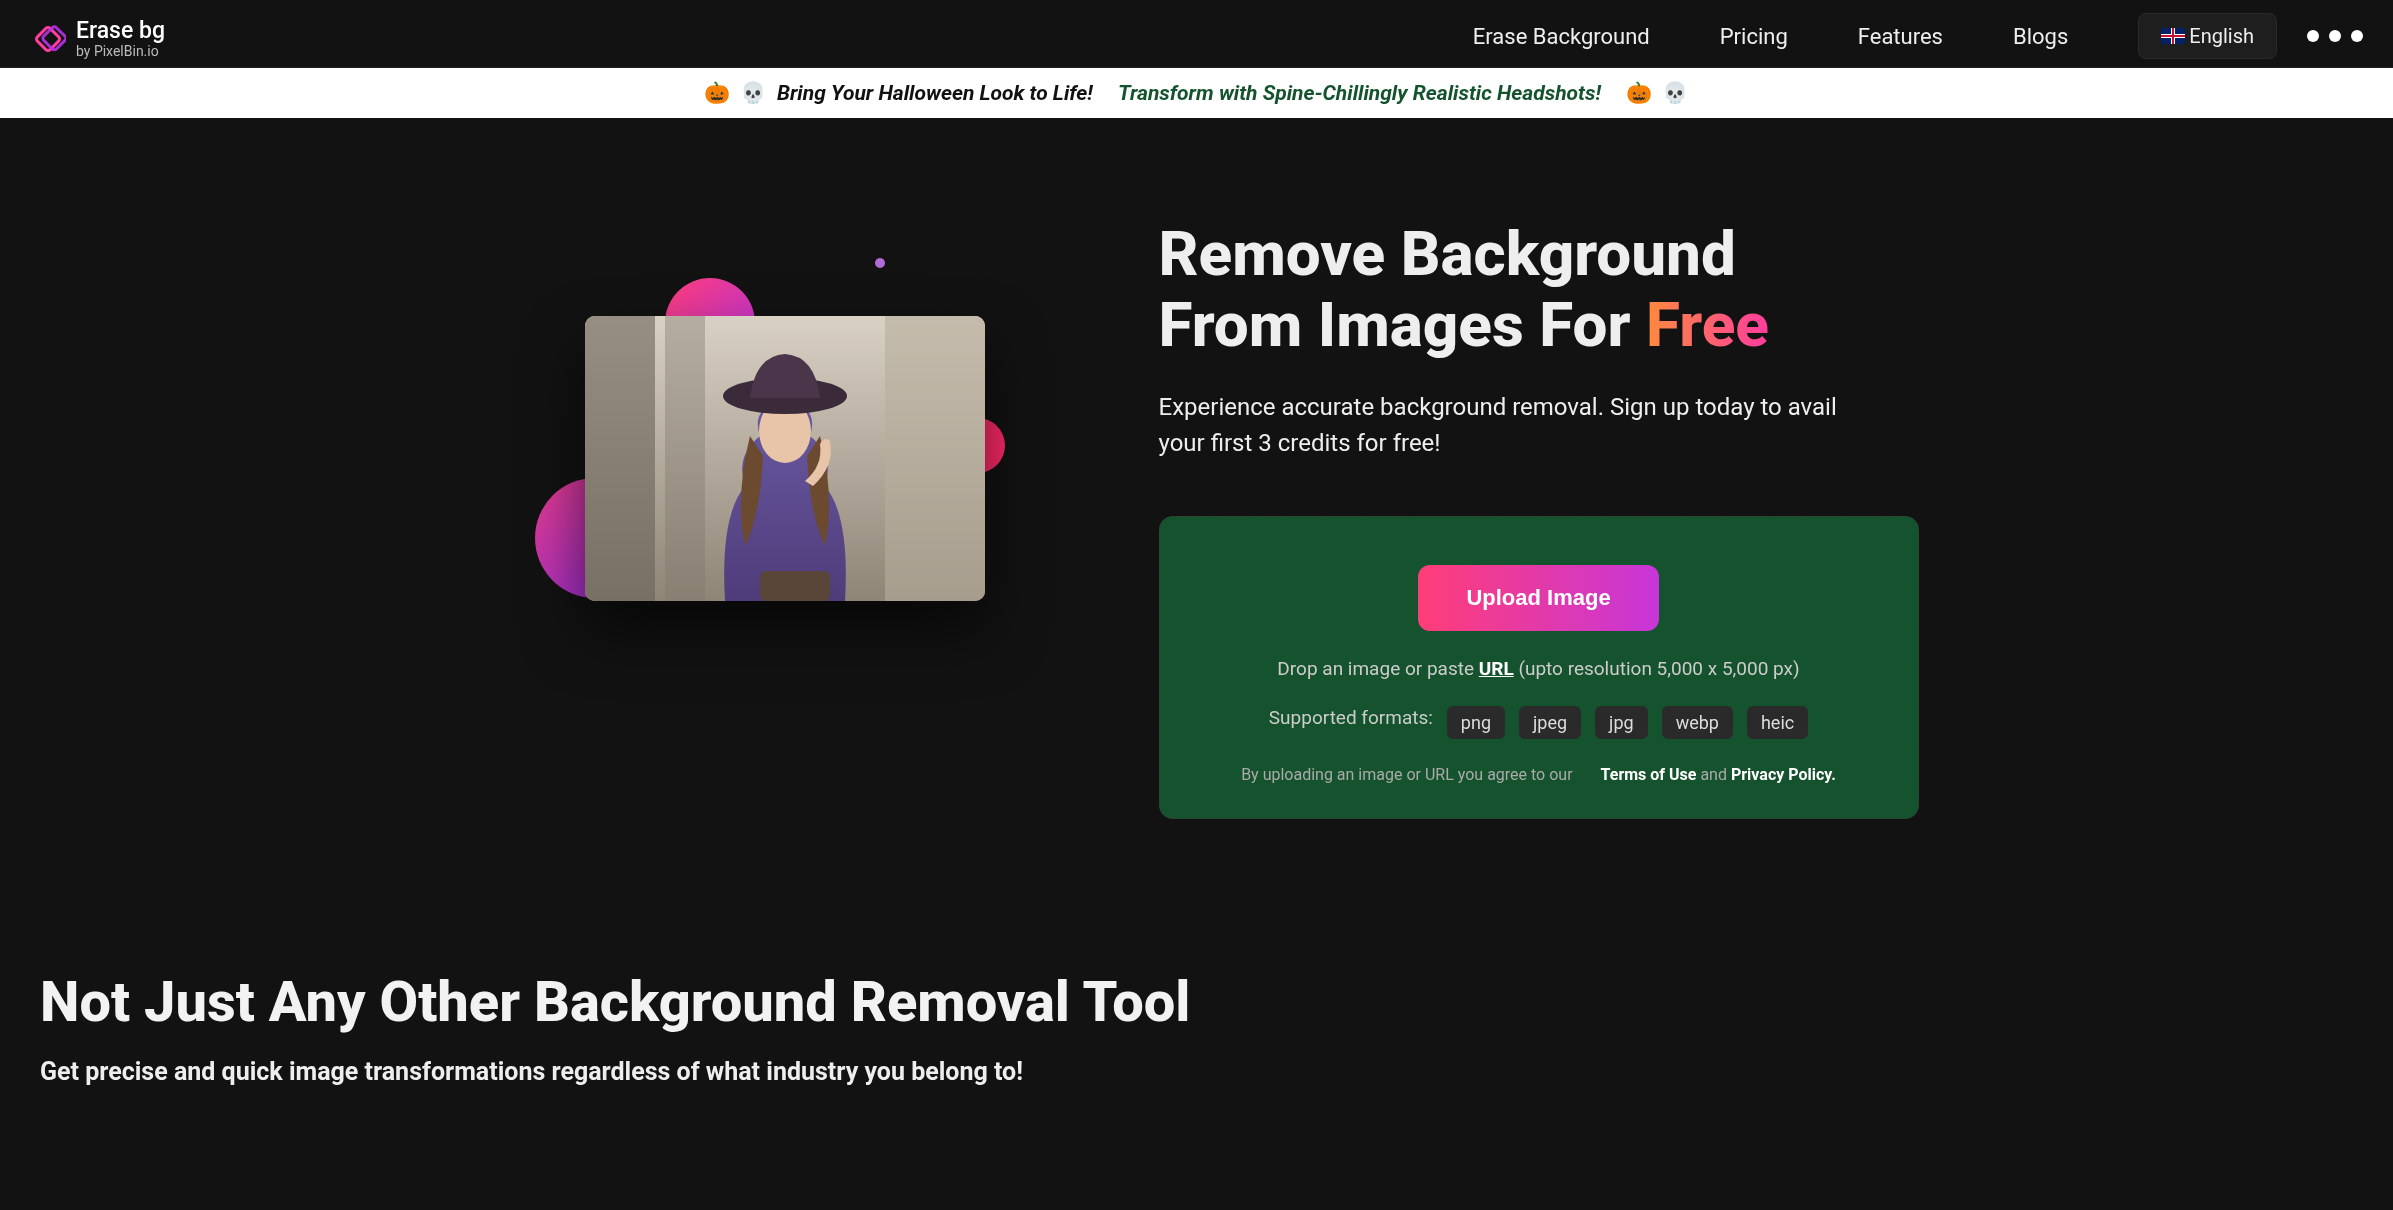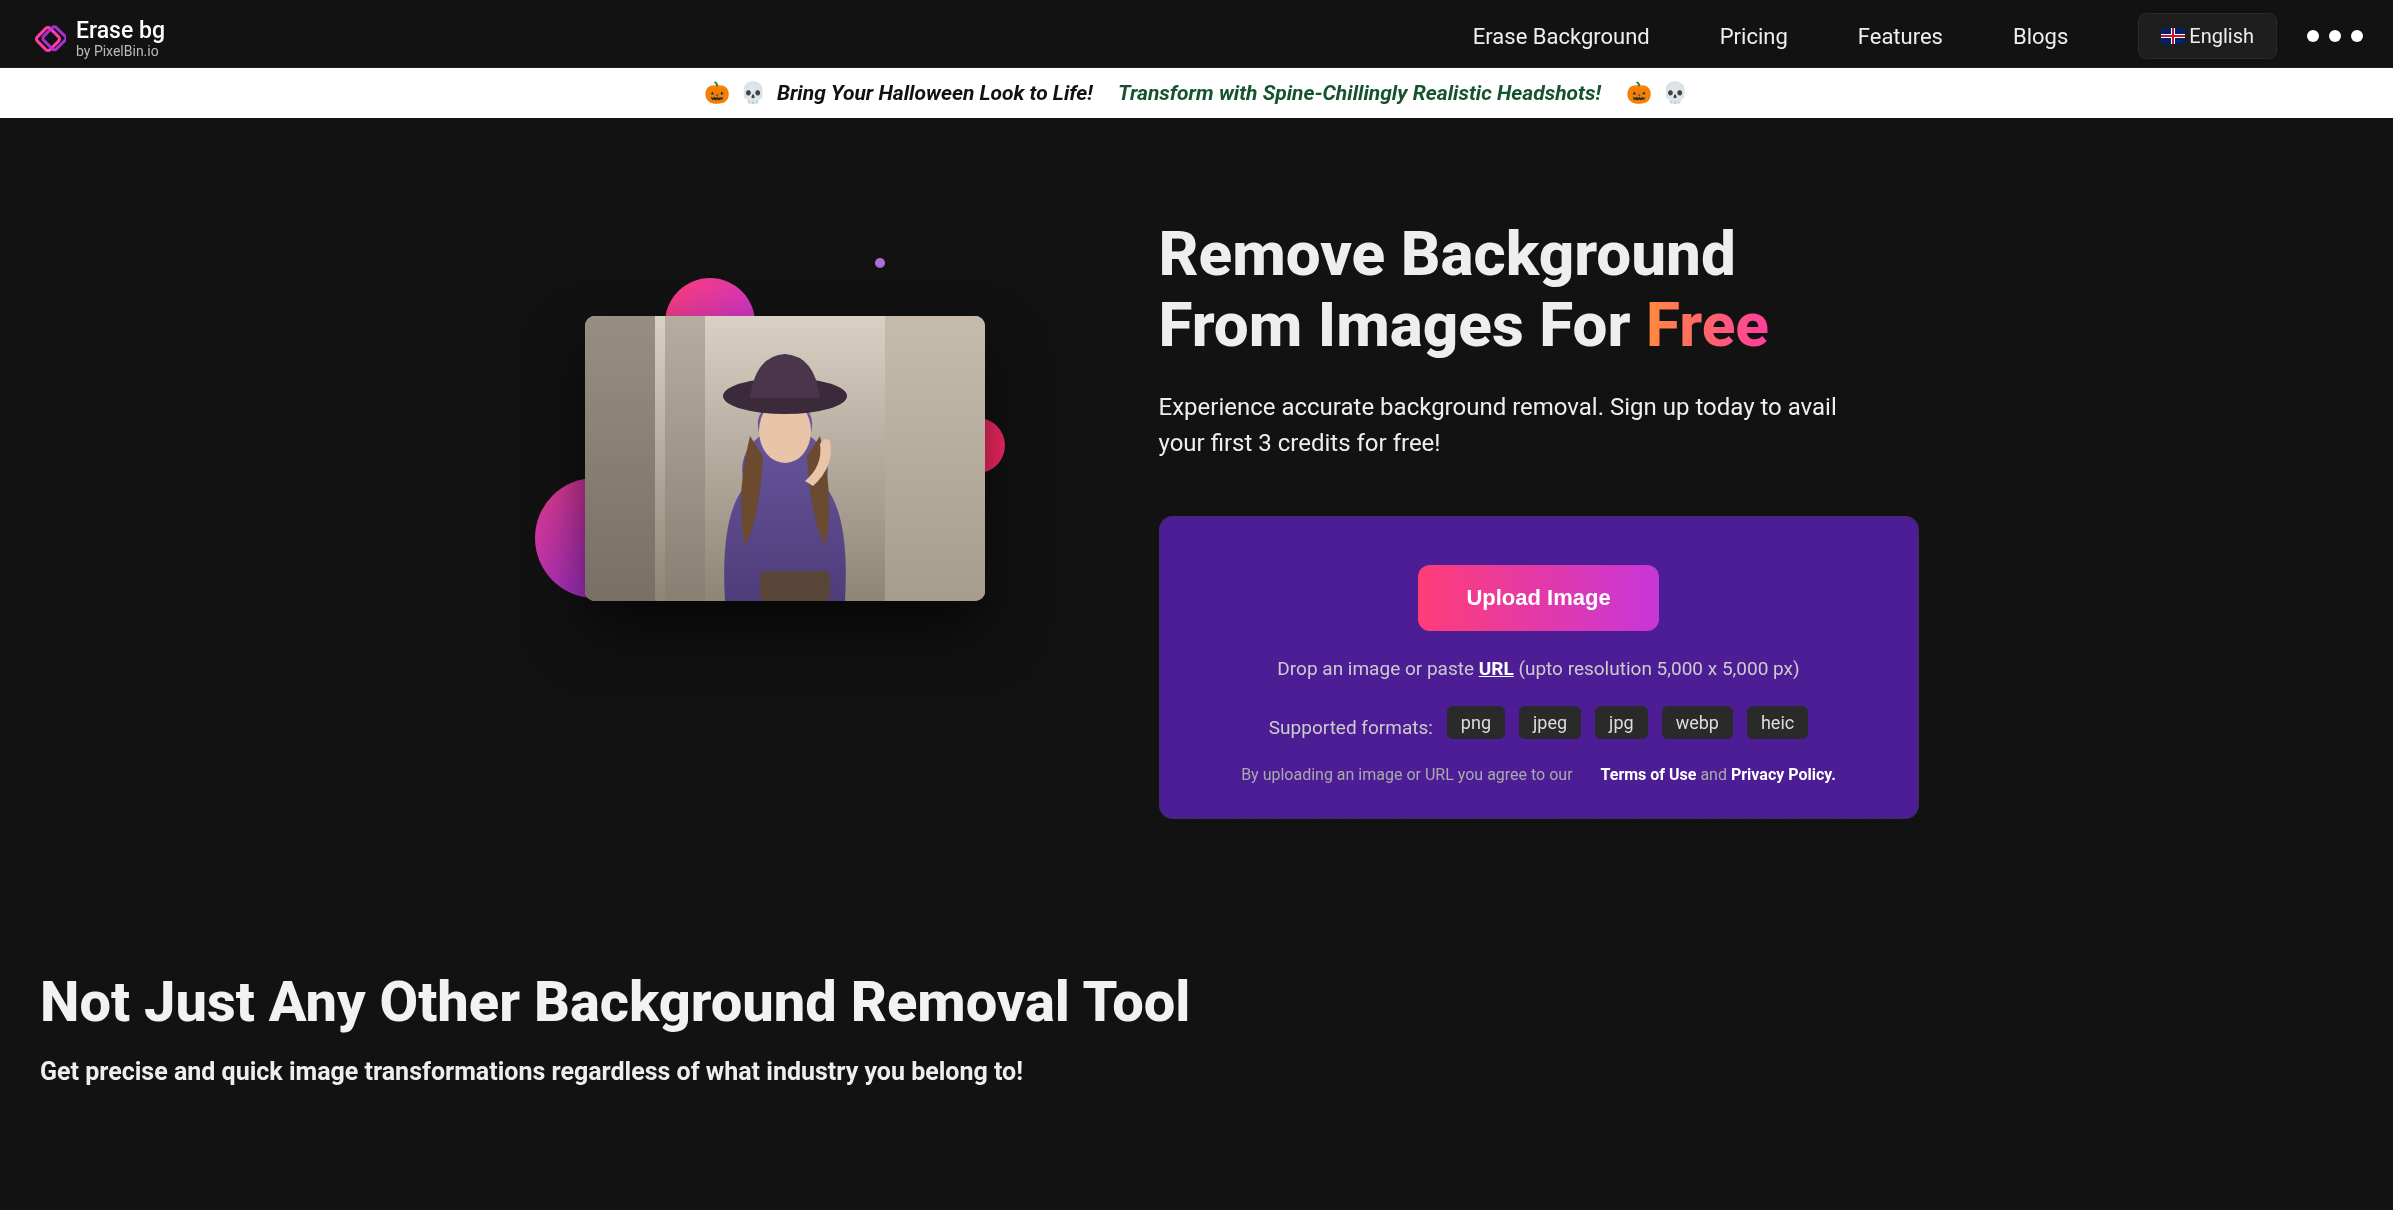--- a/index.html
+++ b/index.html
@@ -130,39 +130,39 @@
     line-height: 1.5;
     margin-bottom: 55px;
     max-width: 680px;
     margin-top: 9px;
   }
 
   .upload-box {
     border: 1px dashed #3a3a3a;
     border-radius: 14px;
     padding: 48px 40px 34px 40px;
-    background: #4c1d95;
+    background: #14532d;
     display: flex;
     flex-direction: column;
     align-items: center;
     gap: 26px;
   }
   .upload-btn {
     background: linear-gradient(90deg, #ff3d77, #c736d9);
     color: #fff;
     font-size: 22px;
     font-weight: 700;
     border: none;
     border-radius: 12px;
     padding: 20px 48px;
     cursor: pointer;
   }
   .drop-line { font-size: 19px; color: #ccc; }
   .drop-line .url { text-decoration: underline; font-weight: 700; cursor: pointer; color: #fff; }
-  .formats-line { display: flex; align-items: flex-end; gap: 14px; font-size: 19px; color: #ccc; }
+  .formats-line { display: flex; align-items: flex-start; gap: 14px; font-size: 19px; color: #ccc; }
   .fmt {
     background: #2a2a2a;
     color: #ddd;
     padding: 6px 14px;
     border-radius: 6px;
     font-size: 18px;
   }
   .terms-line { font-size: 16px; color: #aaa; }
   .terms-line b { color: #fff; font-weight: 700; }
 

